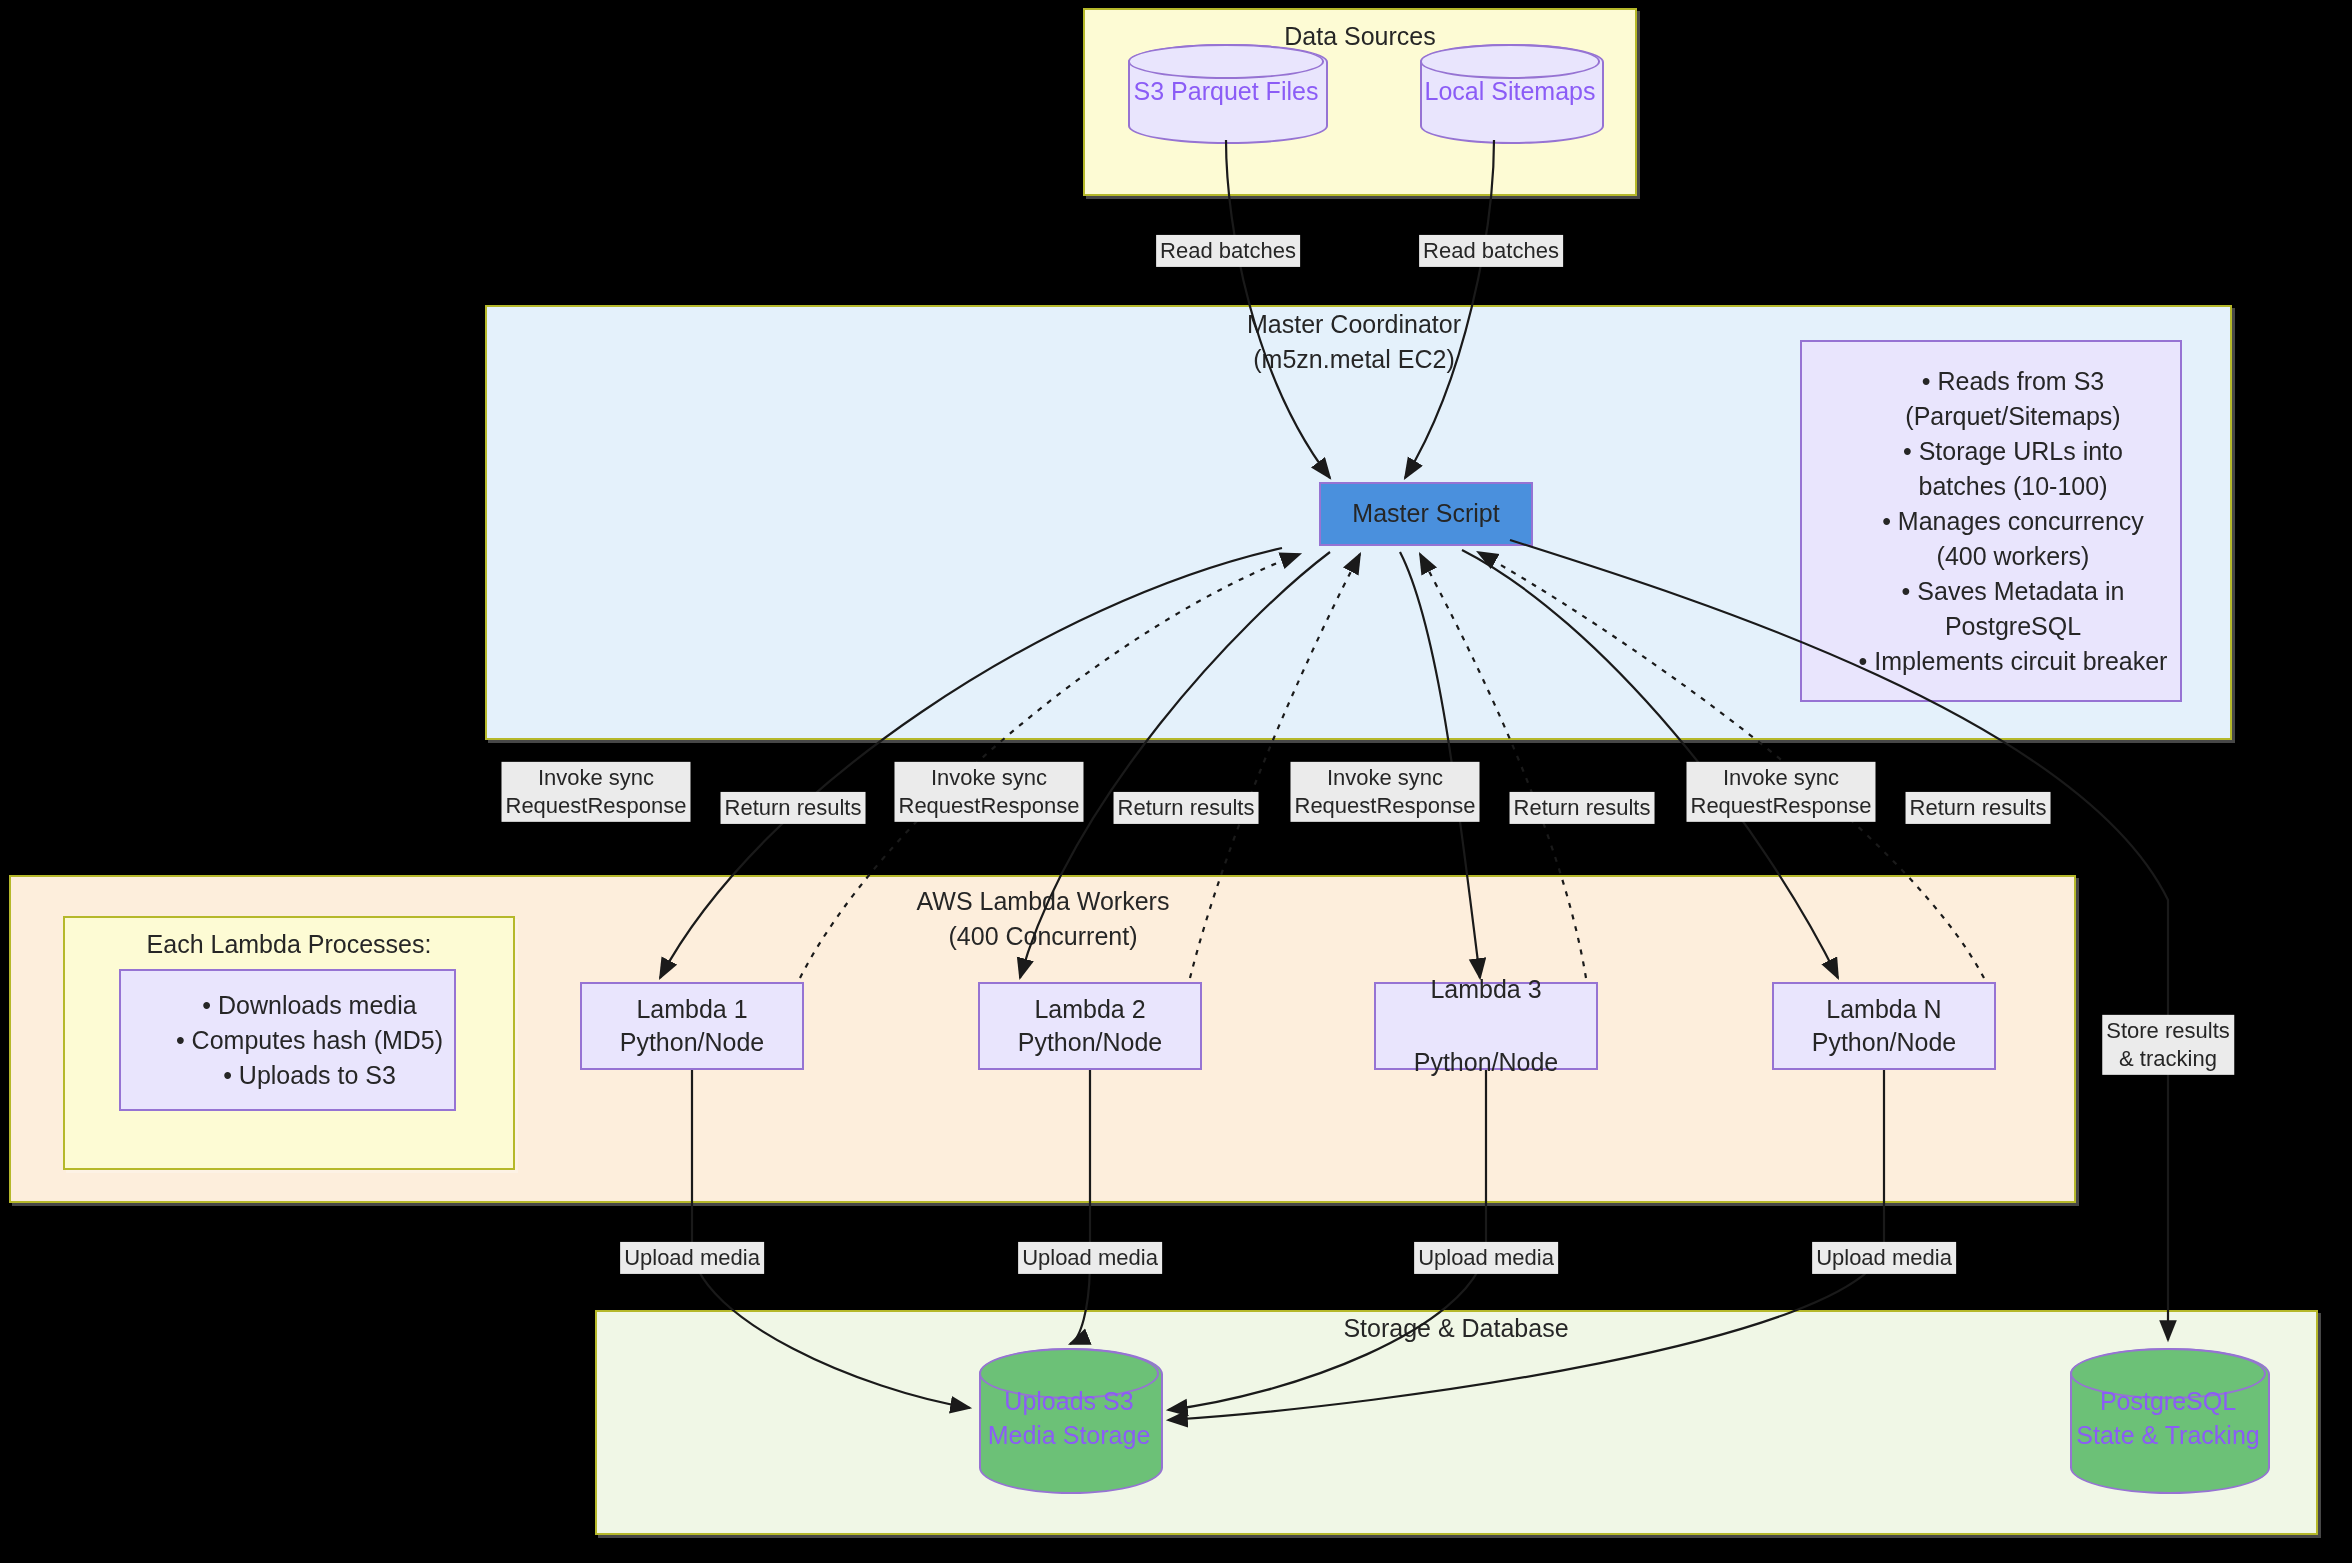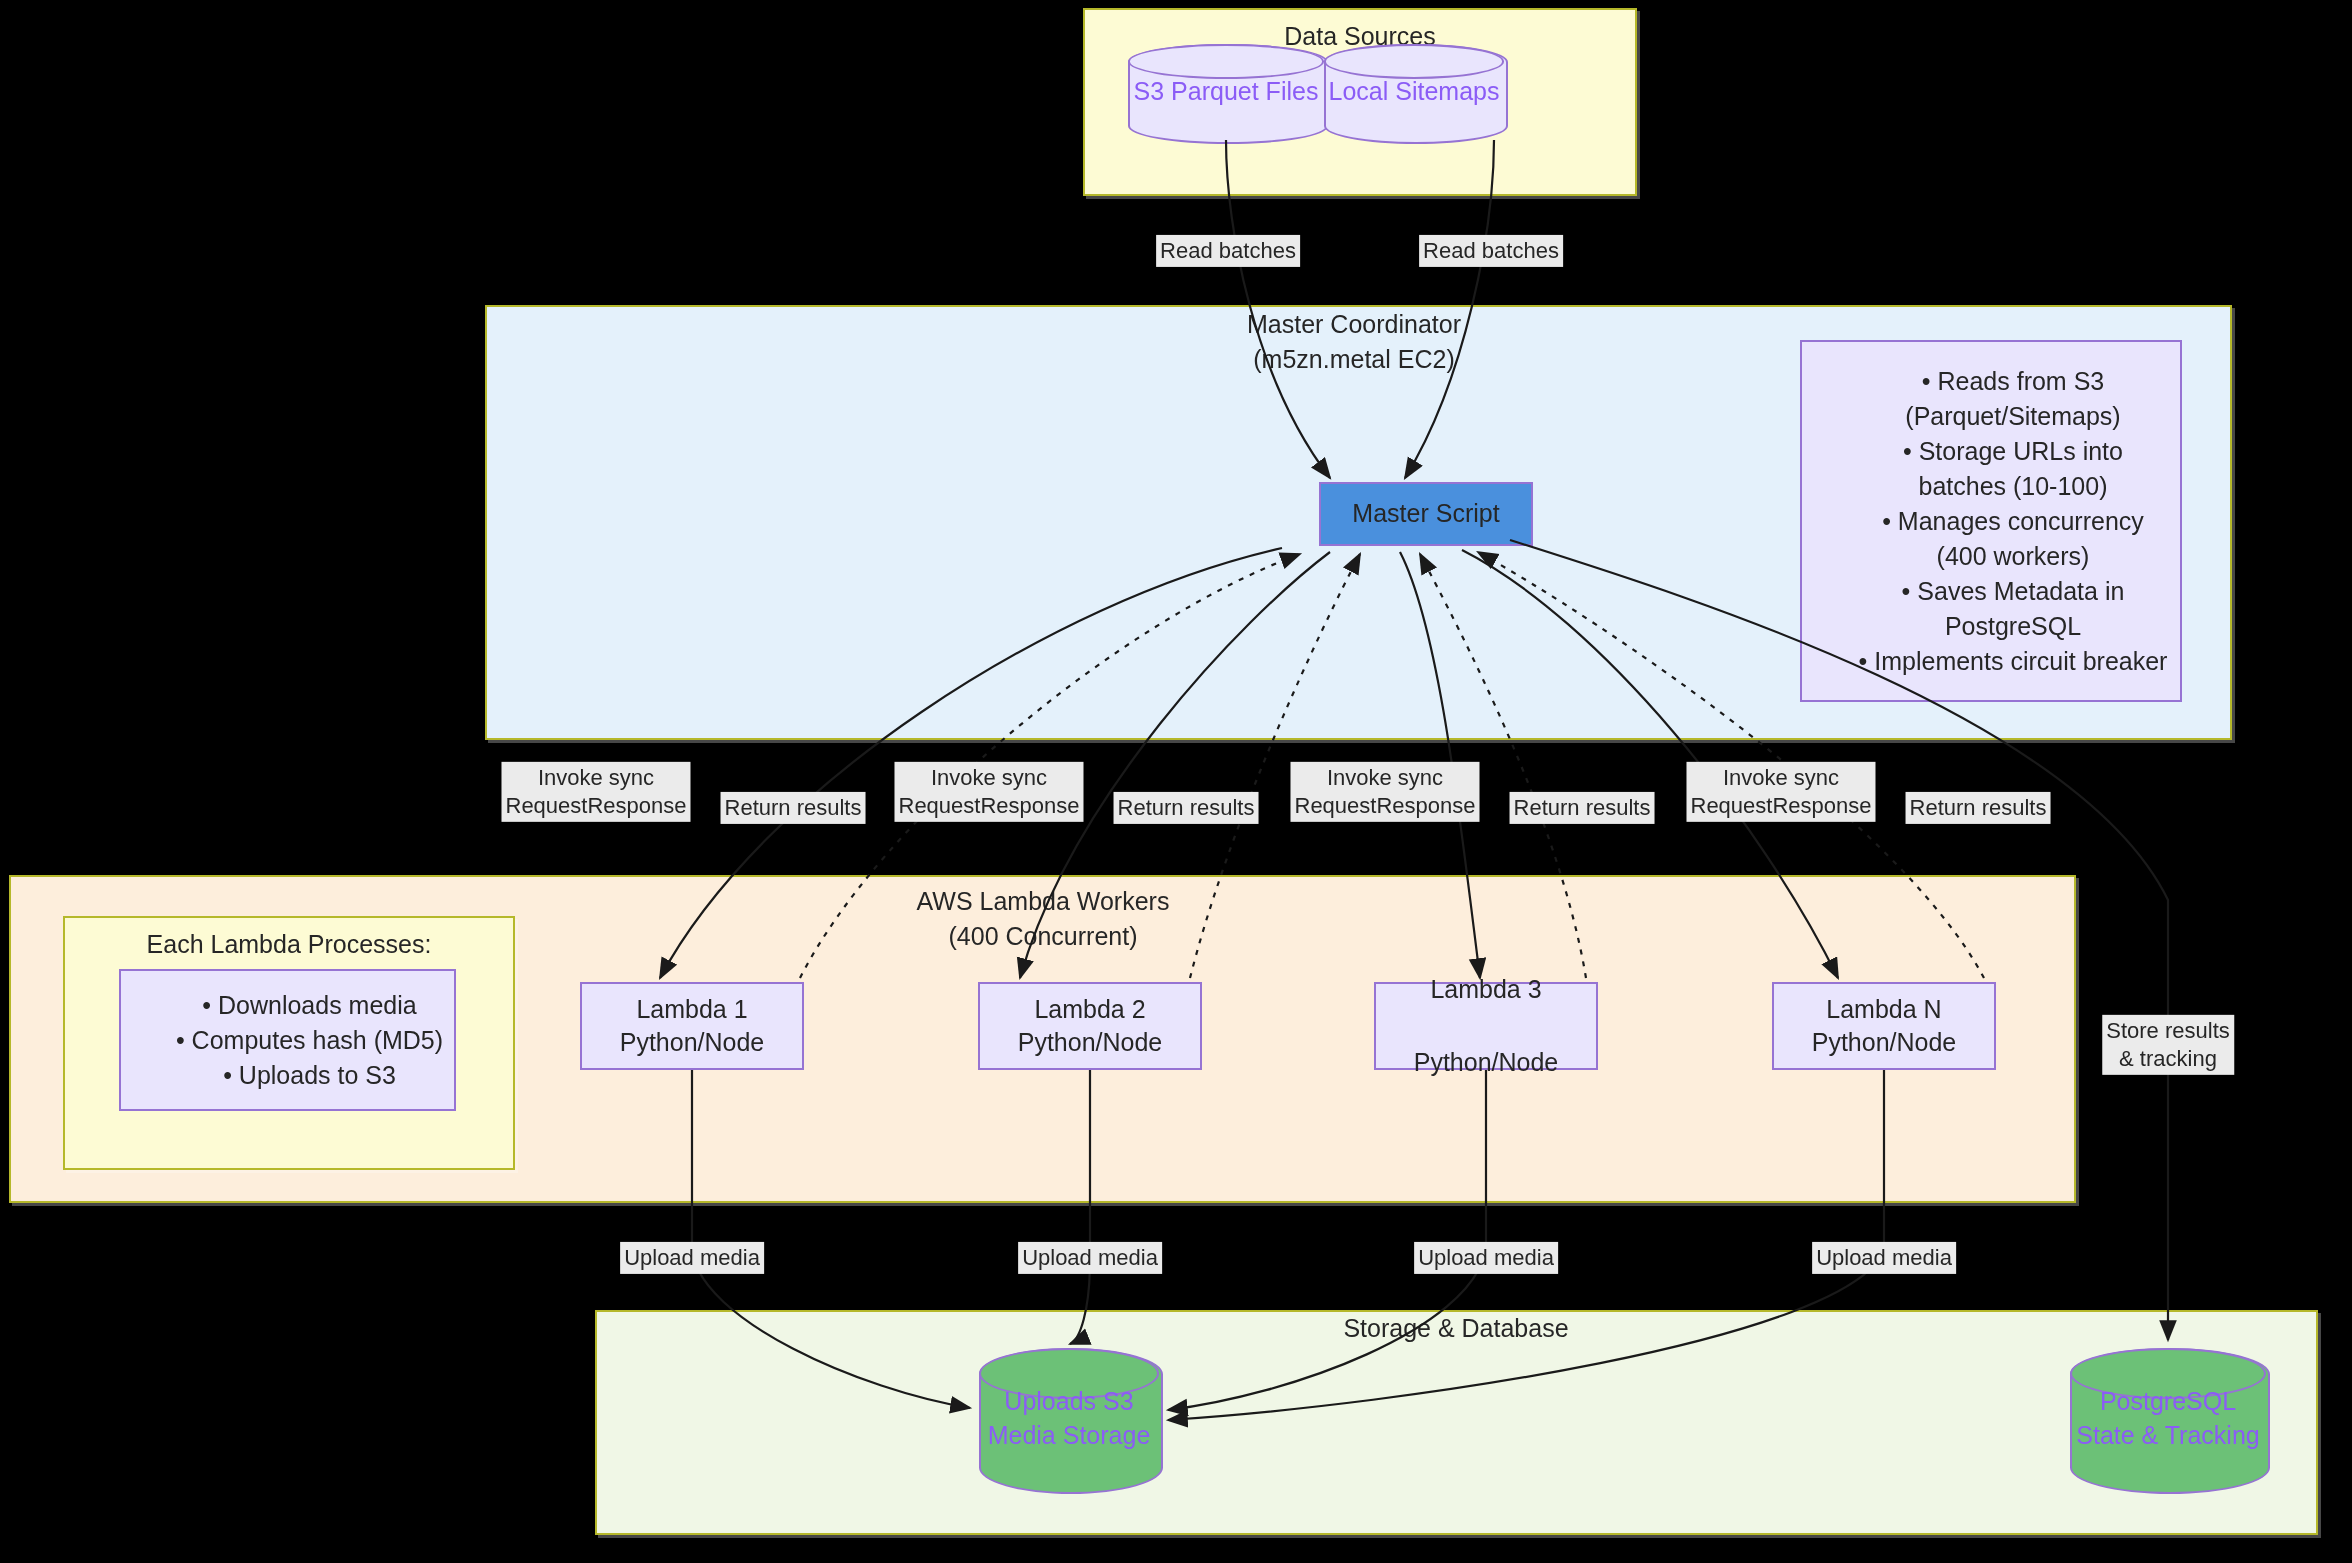--- a/index.html
+++ b/index.html
@@ -65,21 +65,21 @@
   <div class="group g-datasources" style="left:1083px;top:8px;width:554px;height:188px;">
     <div class="group-title" style="top:12px;">Data Sources</div>
   </div>
 
   <div class="cyl cyl-purple" style="left:1128px;top:44px;width:196px;height:96px;">
     <div class="cyl-body"></div>
     <div class="cyl-top"></div>
     <div class="cyl-label">S3 Parquet Files</div>
   </div>
 
-  <div class="cyl cyl-purple" style="left:1324px;top:44px;width:180px;height:96px;">
+  <div class="cyl cyl-purple" style="left:1420px;top:44px;width:180px;height:96px;">
     <div class="cyl-body"></div>
     <div class="cyl-top"></div>
     <div class="cyl-label">Local Sitemaps</div>
   </div>
 
   <div class="group g-coordinator" style="left:485px;top:305px;width:1747px;height:435px;"></div>
   <div class="ftext" style="left:1354px;top:308px;">Master Coordinator</div>
   <div class="ftext" style="left:1354px;top:343px;">(m5zn.metal EC2)</div>
 
   <div class="node box-blue" style="left:1275px;top:482px;width:214px;height:64px;margin-left:44px;">

